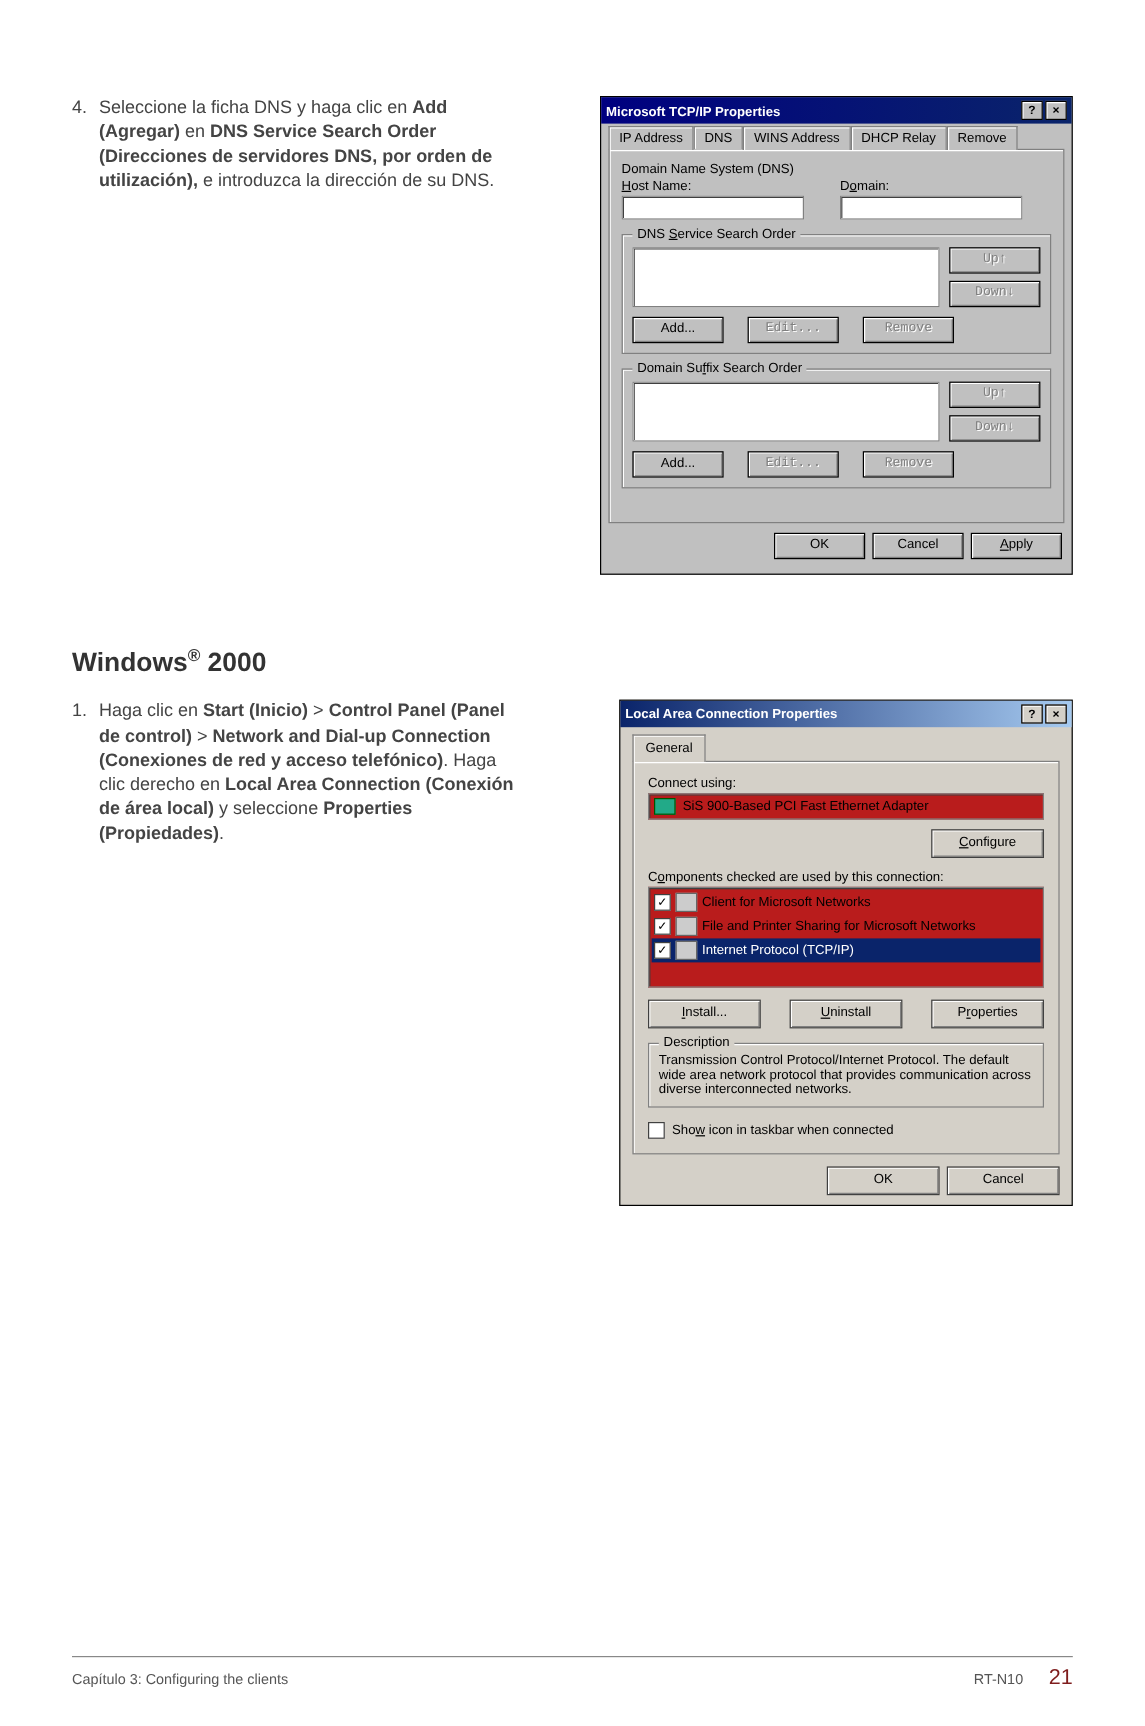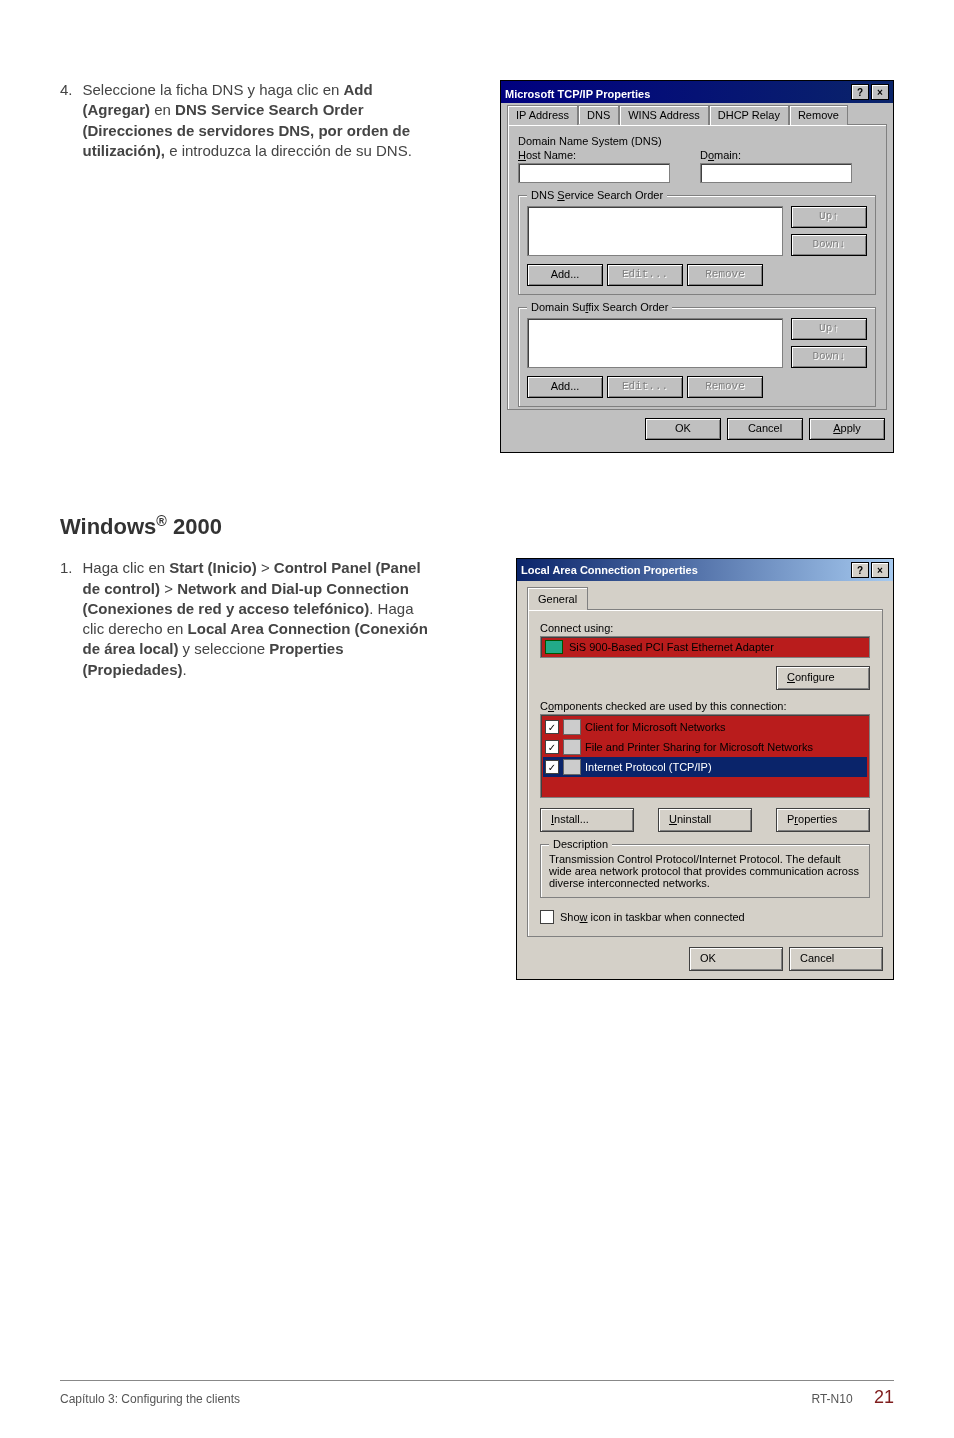--- a/index.html
+++ b/index.html
@@ -91,21 +91,21 @@
     position:relative;
   }
   .tab9x.sel {
     background:#c0c0c0;
     z-index:2;
     border-bottom:1px solid #c0c0c0;
   }
   .panel9x {
     border:1px solid #808080;
     box-shadow: inset 1px 1px 0 #fff;
-    padding:10px 10px 2px 10px;
+    padding:10px 10px 28px 10px;
   }
   .lbl { display:block; margin-bottom:2px; }
   .input9x {
     width: 150px;
     height: 18px;
     border:1px solid #808080;
     background:#fff;
     box-shadow: inset 1px 1px 0 #404040;
   }
   .grp9x {
@@ -134,21 +134,21 @@
     height:20px;
     border:1px solid #000;
     background:#c0c0c0;
     box-shadow: inset 1px 1px 0 #fff, inset -1px -1px 0 #808080;
     font-size:11px;
     text-align:center;
     line-height:18px;
     padding:0 6px;
   }
   .btn9x.disabled { color:#808080; text-shadow:1px 1px 0 #fff;font-family:Liberation Mono, monospace; }
-  .hr-row { display:flex; gap:4px; margin-top:8px; }
+  .hr-row { display:flex; gap:20px; margin-top:8px; }
   .top-row { display:flex; gap:30px; margin-bottom:4px; }
   .list-row { display:flex; gap:8px; align-items: stretch; }
   .list-row .listbox9x { flex:1; }
   .bot-btns { display:flex; justify-content:flex-end; gap:6px; padding:8px 2px 4px 2px; }
 
   
   .win2k {
     width: 376px;
     background:#d4d0c8;
     border:1px solid #000;
@@ -180,21 +180,21 @@
   }
   .sunken2k {
     border:1px solid #808080; background:#b91c1c;
     box-shadow: inset 1px 1px 0 #404040;
   }
   .adapter-box { display:flex; align-items:center; padding:3px 4px; gap:6px; }
   .nic-icon { width:16px;height:12px;background:#2a8; border:1px solid #050; }
   .btn2k {
     min-width:72px;height:22px;border:1px solid #404040;background:#d4d0c8;
     box-shadow: inset 1px 1px 0 #fff, inset -1px -1px 0 #808080;
-    text-align:left;line-height:20px;font-size:11px;padding:0 10px;
+    text-align:center;line-height:20px;font-size:11px;padding:0 10px;
   }
   .comp-list { padding:2px; height:78px; }
   .comp-item { display:flex; align-items:center; gap:4px; padding:2px 2px; }
   .comp-item.sel { background:#0a246a; color:#fff; }
   .chk { width:12px;height:12px;border:1px solid #404040;background:#fff;display:flex;align-items:center;justify-content:center;font-size:10px; color:#000;}
   .ciicon { width:16px;height:14px;background:#ccc;border:1px solid #666; }
   .grp2k {
     border:1px solid #808080;box-shadow: inset 1px 1px 0 #fff;
     padding:8px; position:relative; margin-top:12px;
   }

